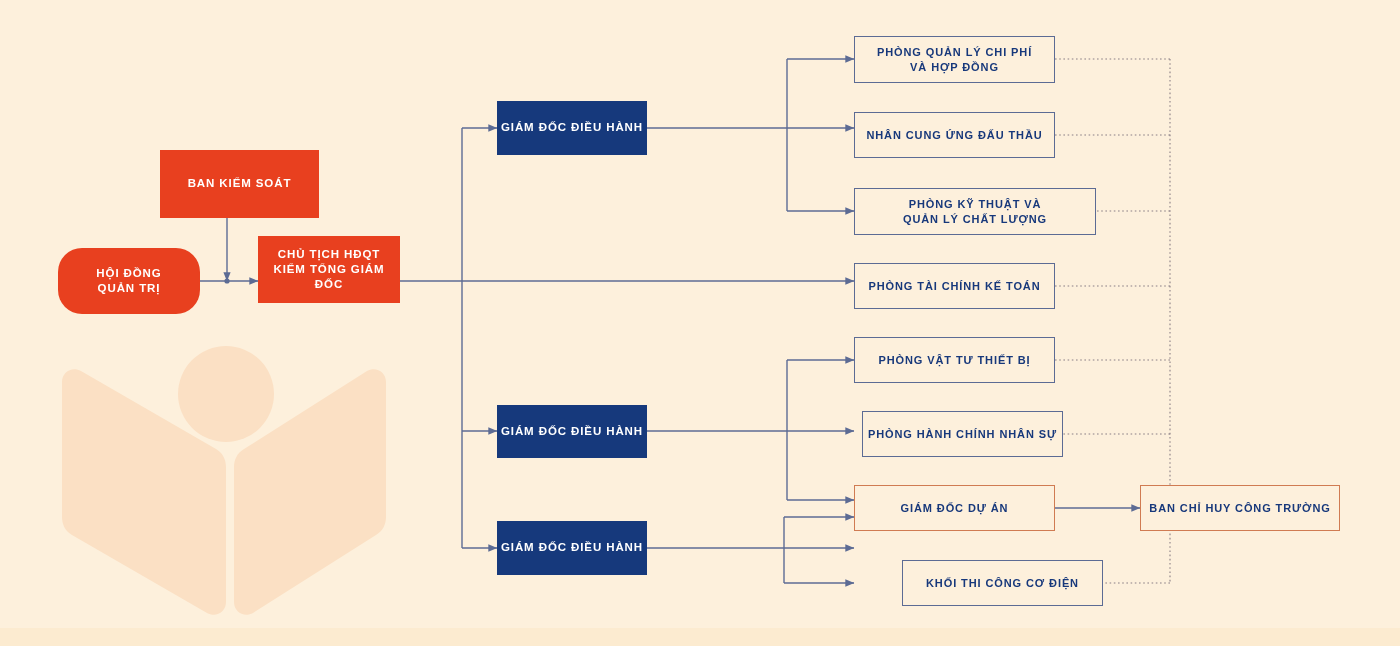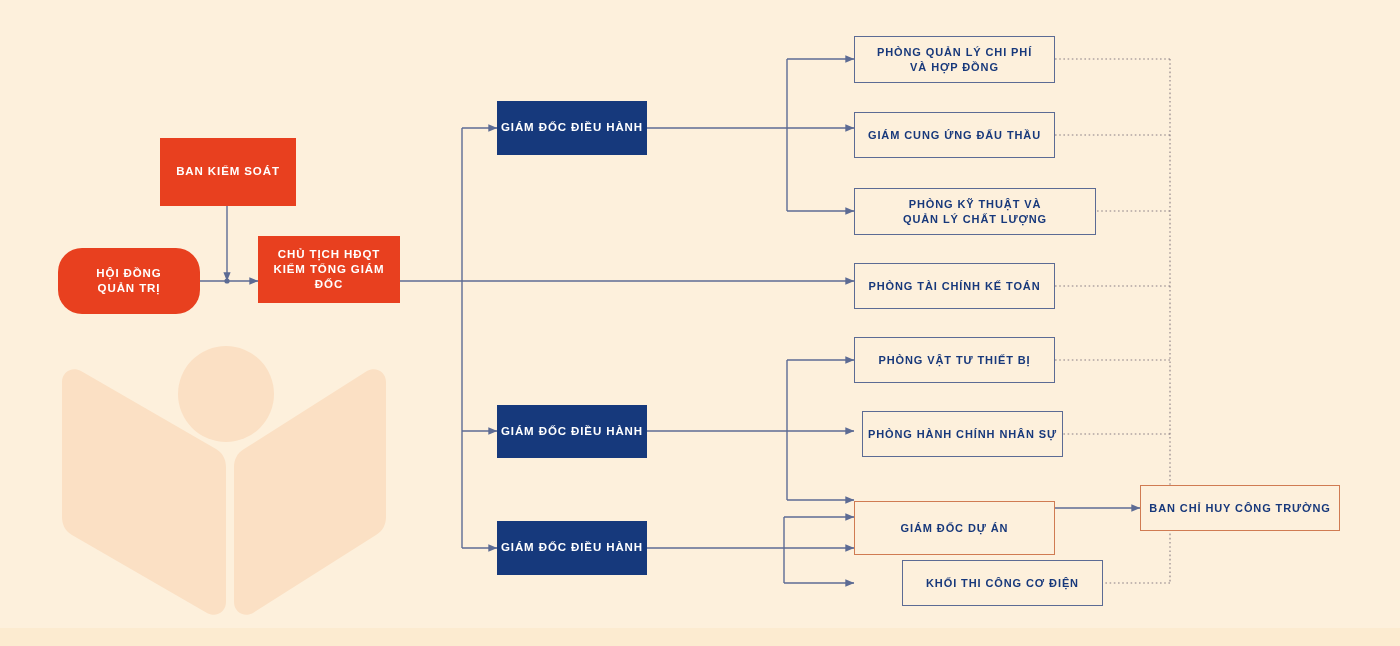--- a/index.html
+++ b/index.html
@@ -133,21 +133,21 @@
       <line x1="1055" y1="135" x2="1170" y2="135"></line>
       <line x1="1055" y1="211" x2="1170" y2="211"></line>
       <line x1="1055" y1="286" x2="1170" y2="286"></line>
       <line x1="1055" y1="360" x2="1170" y2="360"></line>
       <line x1="1055" y1="434" x2="1170" y2="434"></line>
       <line x1="1055" y1="583" x2="1170" y2="583"></line>
       <line x1="1170" y1="59" x2="1170" y2="583"></line>
     </g>
   </svg>
 
-  <div class="node red" style="left:160px;  top:138px; width:136px; height:68px;">
+  <div class="node red" style="left:160px;  top:150px; width:159px; height:68px;">
     <span>BAN KIỂM SOÁT</span>
   </div>
 
   <div class="node red" style="left:58px;   top:248px; width:142px; height:66px; flex-direction:column;border-radius:24px;">
     <span>HỘI ĐỒNG</span>
     <span>QUẢN TRỊ</span>
   </div>
 
   <div class="node red" style="left:258px;  top:236px; width:142px; height:67px; flex-direction:column;">
     <span>CHỦ TỊCH HĐQT</span>
@@ -165,41 +165,41 @@
   <div class="node blue" style="left:497px;  top:521px; width:150px; height:54px;">
     <span>GIÁM ĐỐC ĐIỀU HÀNH</span>
   </div>
 
   <div class="node dept" style="left:854px;  top:36px;  width:201px; height:47px; flex-direction:column;">
     <span>PHÒNG QUẢN LÝ CHI PHÍ</span>
     <span>VÀ HỢP ĐỒNG</span>
   </div>
 
   <div class="node dept" style="left:854px;  top:112px; width:201px; height:46px;">
-    <span>GIÁM CUNG ỨNG ĐẤU THẦU</span>
+    <span>NHÂN CUNG ỨNG ĐẤU THẦU</span>
   </div>
 
   <div class="node dept" style="left:854px;  top:188px; width:242px; height:47px; flex-direction:column;">
     <span>PHÒNG KỸ THUẬT VÀ</span>
     <span>QUẢN LÝ CHẤT LƯỢNG</span>
   </div>
 
   <div class="node dept" style="left:854px;  top:263px; width:201px; height:46px;">
     <span>PHÒNG TÀI CHÍNH KẾ TOÁN</span>
   </div>
 
   <div class="node dept" style="left:854px;  top:337px; width:201px; height:46px;">
     <span>PHÒNG VẬT TƯ THIẾT BỊ</span>
   </div>
 
   <div class="node dept" style="left:854px;  top:411px; width:201px; height:46px;margin-left:8px;">
     <span>PHÒNG HÀNH CHÍNH NHÂN SỰ</span>
   </div>
 
-  <div class="node orange" style="left:854px; top:485px; width:201px; height:54px;margin-top:16px;">
+  <div class="node orange" style="left:854px; top:485px; width:201px; height:46px;">
     <span>GIÁM ĐỐC DỰ ÁN</span>
   </div>
 
   <div class="node dept" style="left:902px;  top:560px; width:201px; height:46px;">
     <span>KHỐI THI CÔNG CƠ ĐIỆN</span>
   </div>
 
   <div class="node orange" style="left:1140px; top:485px; width:200px; height:46px;">
     <span>BAN CHỈ HUY CÔNG TRƯỜNG</span>
   </div>

